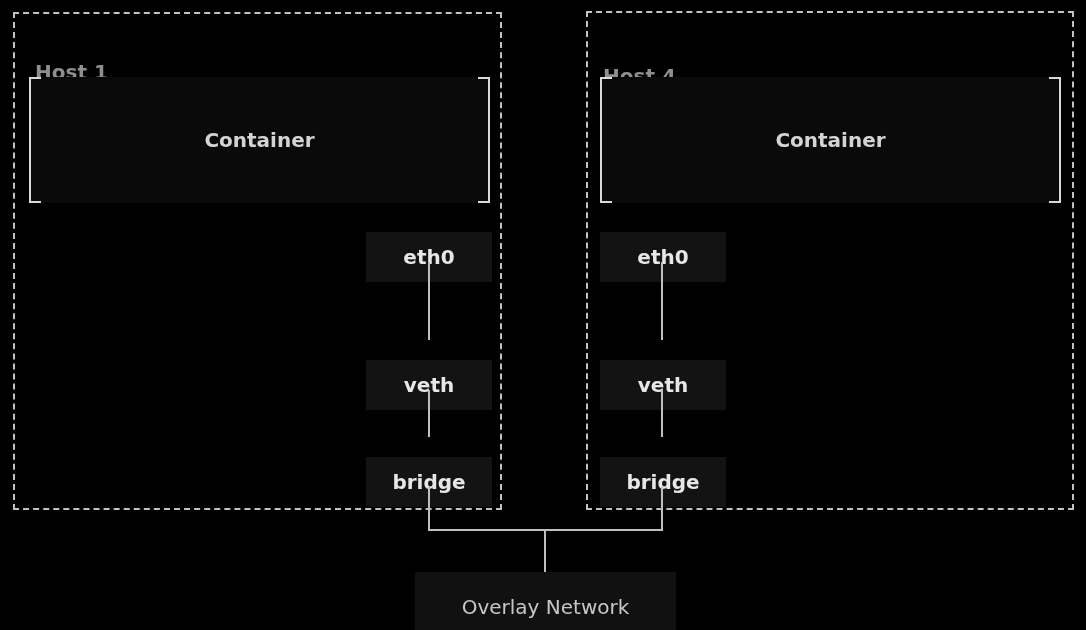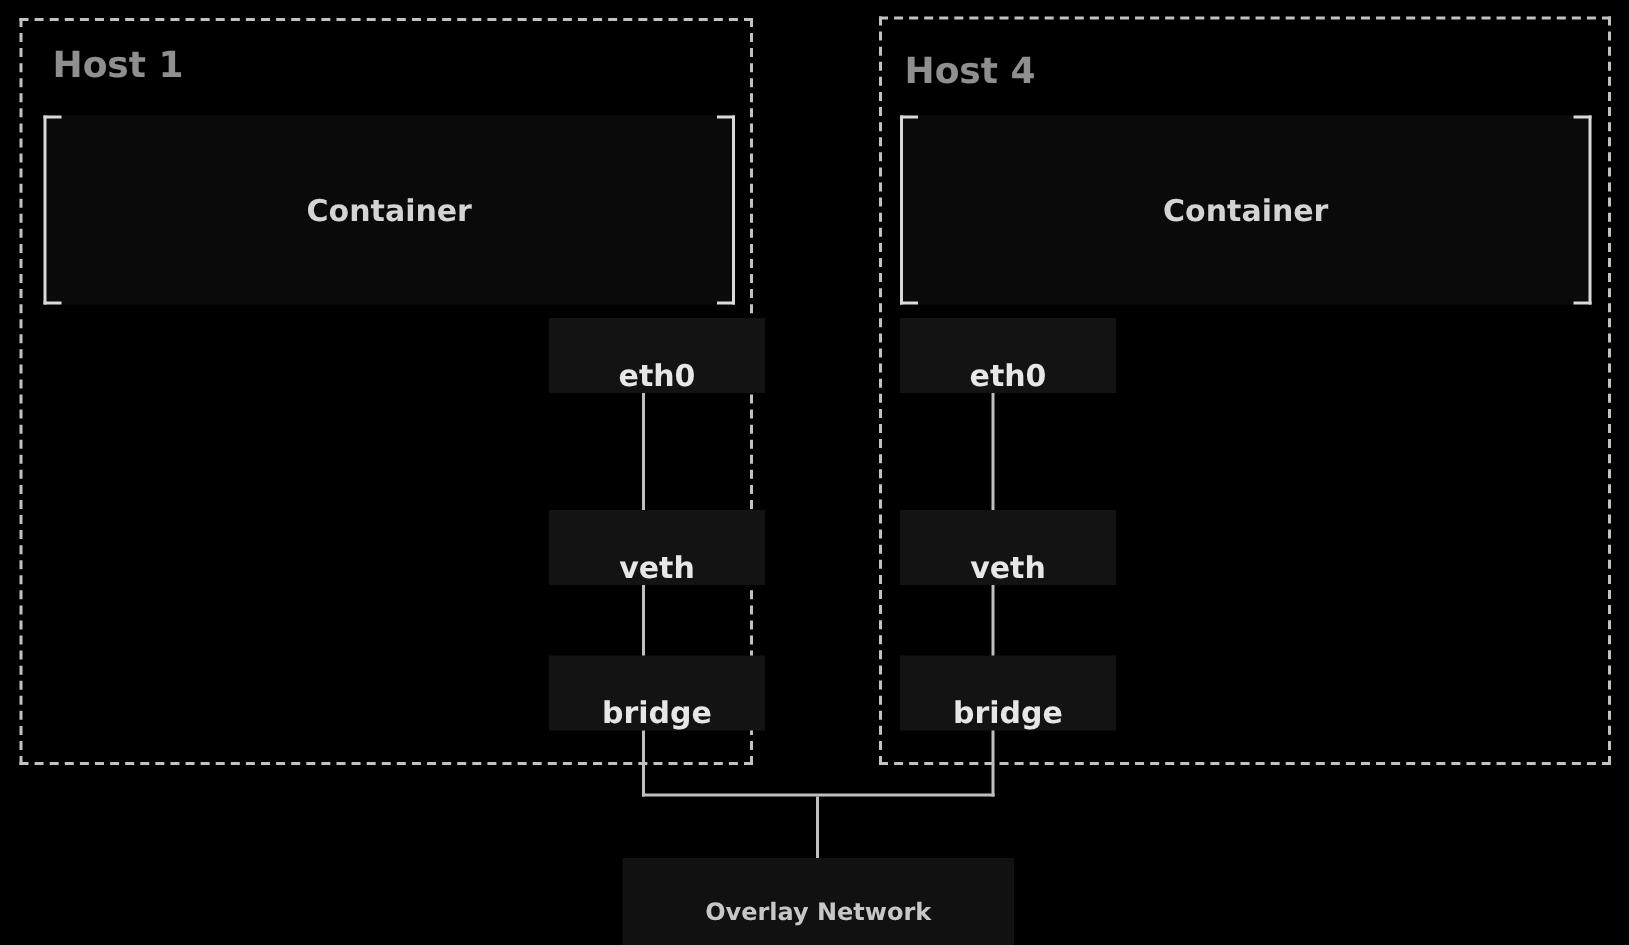--- a/index.html
+++ b/index.html
@@ -18,25 +18,26 @@
   .host-box {
     position: absolute;
     box-sizing: border-box;
     border: 2px dashed #c2c2c2;
     background: #000000;
   }
   #host1 { left: 13px; top: 12px; width: 489px; height: 498px; }
   #host2 { left: 586px; top: 11px; width: 488px; height: 499px; }
   .host-title {
     position: absolute;
-    font-size: 24px;
+    font-size: 20px;
     font-weight: 700;
     color: #8f8f8f;
     line-height: 20px;
     white-space: nowrap;
+    margin-top: 29px;
   }
   #host1 .host-title { left: 20px; top: 19px; }
   #host2 .host-title { left: 15px; top: 24px; }
 
   .container-box {
     position: absolute;
     background: #0a0a0a;
     display: flex;
     align-items: center;
     justify-content: center;
@@ -64,26 +65,27 @@
   .container-label {
     font-size: 20px;
     font-weight: 700;
     color: #d4d4d4;
     white-space: nowrap;
     text-align: right;
   }
 
   .node-box {
     position: absolute;
-    width: 144px;
+    width: 126px;
     height: 50px;
     background: #131313;
     display: flex;
-    align-items: flex-end;
+    align-items: center;
     justify-content: center;
+    margin-top: 20px;
   }
   .node-label {
     font-size: 20px;
     font-weight: 700;
     color: #e7e7e7;
     white-space: nowrap;
   }
   
   #eth0-1   { left: 366px; top: 212px; }
   #veth-1   { left: 366px; top: 340px; }
@@ -117,22 +119,22 @@
     left: 415px;
     top: 572px;
     width: 261px;
     height: 70px;
     background: #111111;
     display: flex;
     align-items: center;
     justify-content: center;
   }
   .overlay-label {
-    font-size: 16px;
-    font-weight: 700;
+    font-size: 20px;
+    font-weight: 400;
     color: #c7c7c7;
     white-space: nowrap;
   }
 </style>
 </head>
 <body>
 
 <div id="canvas">
 
   <div id="host1" class="host-box">

